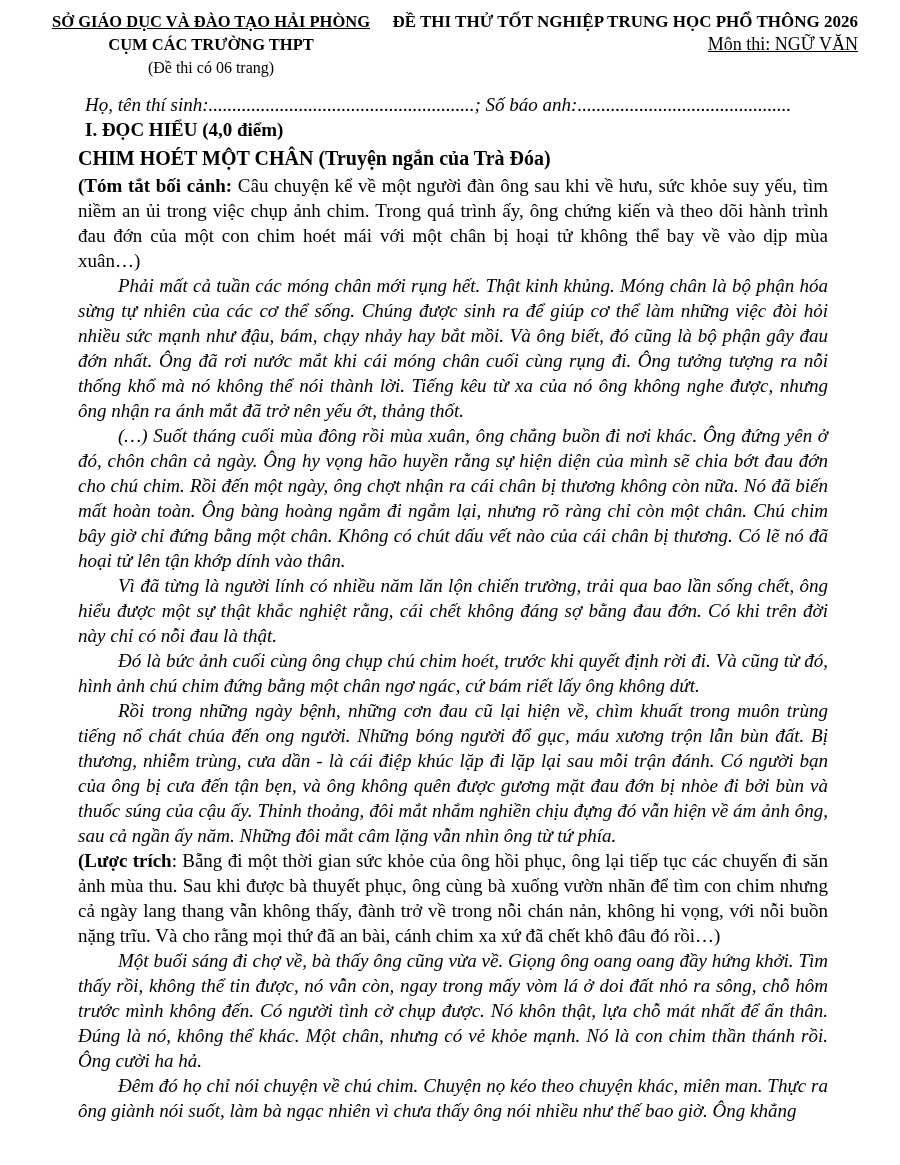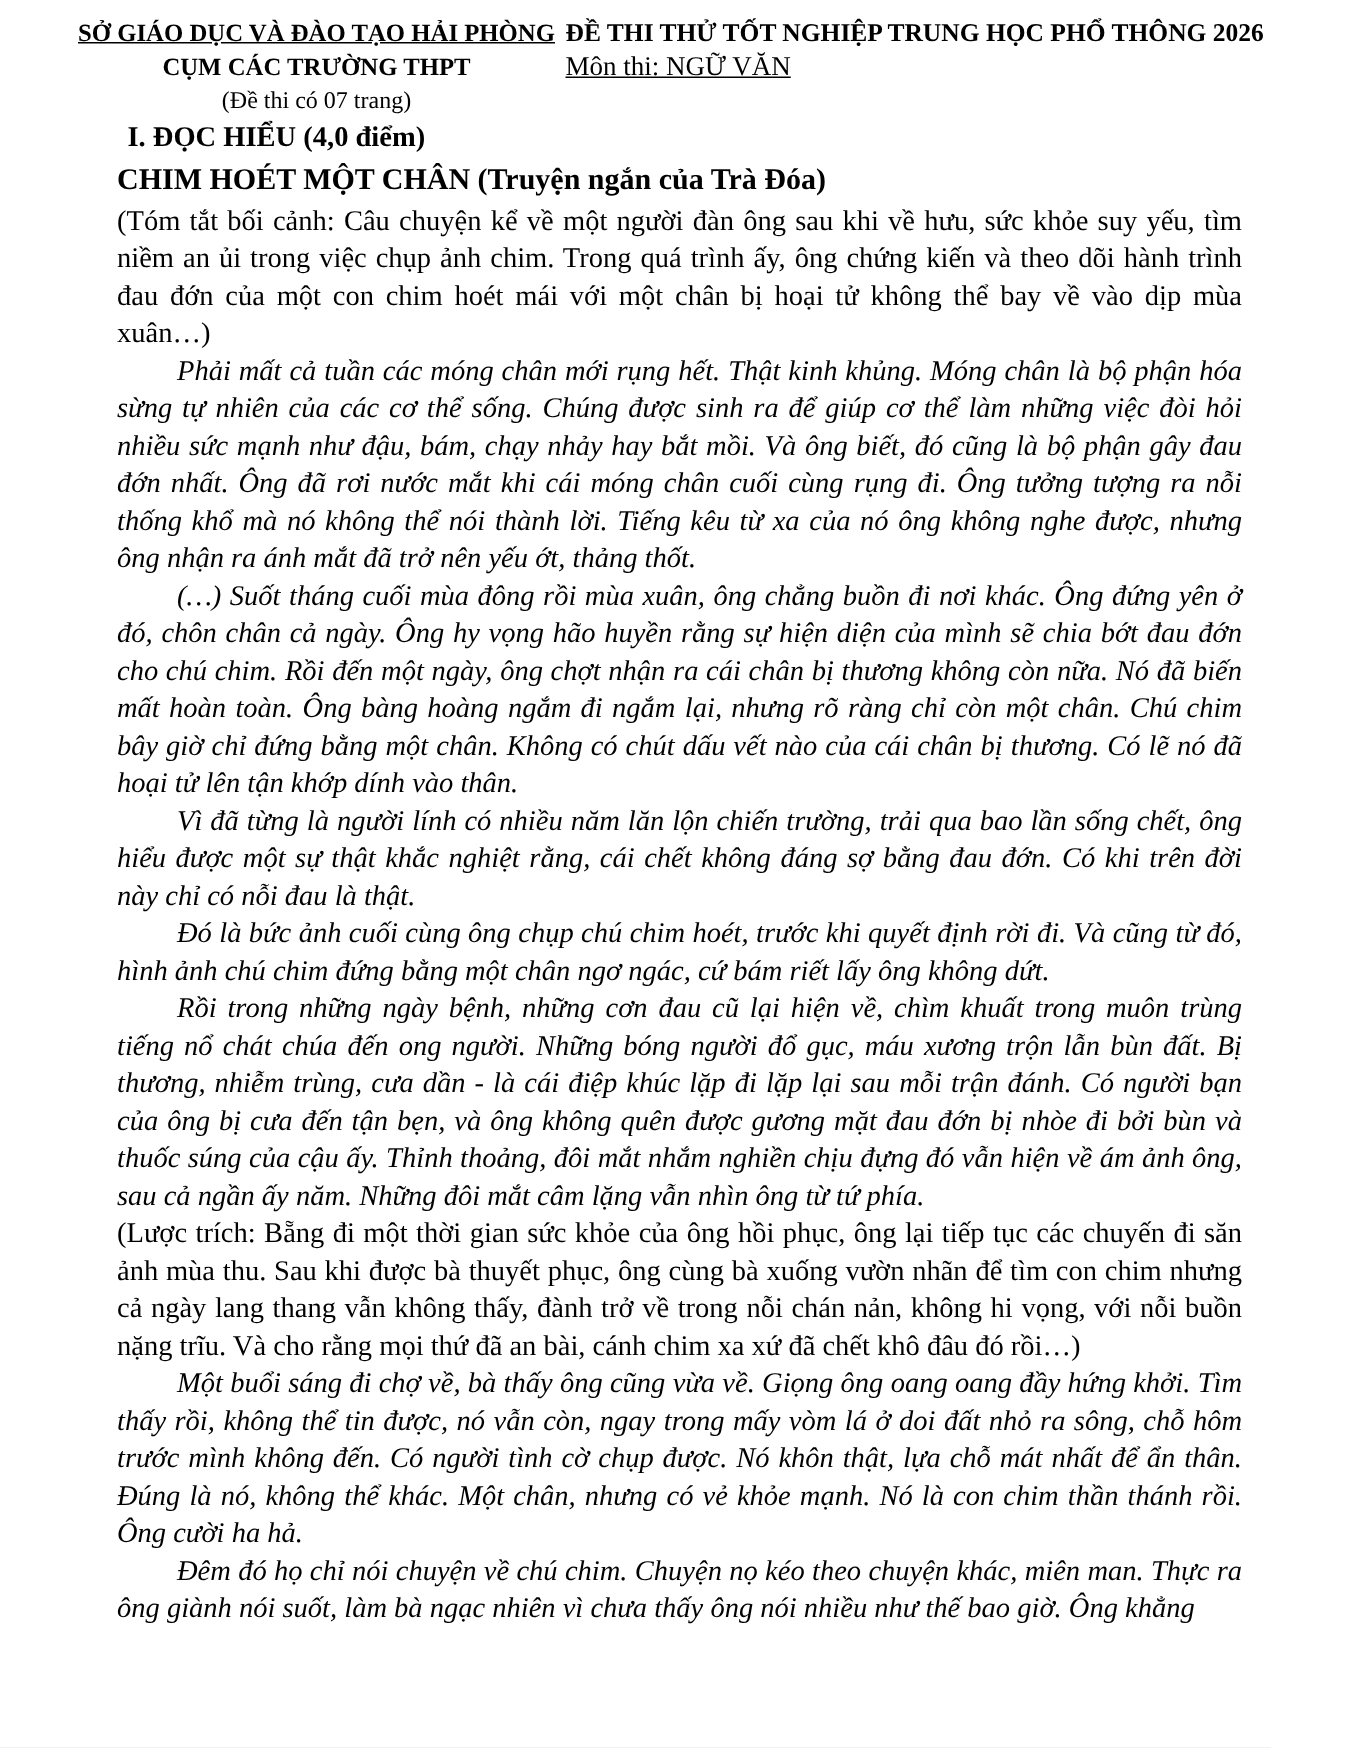--- a/index.html
+++ b/index.html
@@ -4,56 +4,57 @@
 <style>
   html,body { margin:0; padding:0; background:#e8e8e8; }
   .page {
     width:900px; height:1165px; margin:0 auto; background:#ffffff;
     box-sizing:border-box; padding:10px 42px 0 45px;
     font-family:"Liberation Serif","DejaVu Serif",serif;
     font-size:19px; color:#000; overflow:hidden;
   }
   .exam-header { display:flex; align-items:flex-start; }
   .hcol-left  { width:332px; text-align:center; line-height:23px; flex:none; }
-  .hcol-right { flex:1; text-align:left; line-height:23px; }
+  .hcol-right { flex:1; text-align:right; line-height:23px; }
   .dept   { font-weight:bold; font-size:16.5px; text-decoration:underline; white-space:nowrap; }
   .cluster{ font-weight:bold; font-size:16.5px; }
   .pages  { font-size:16px; }
   .extitle{ font-weight:bold; font-size:17px; white-space:nowrap; }
   .subject{ font-size:18px; text-decoration:underline; }
   .duration{ font-style:italic; font-size:16.5px; white-space:nowrap; }
 
   .content { margin:0 30px 0 33px; }
   .candidate { font-style:italic; margin-top:13px; padding-left:7px; line-height:25px; white-space:nowrap; overflow:hidden; }
   .sec-head  { font-weight:bold; padding-left:7px; line-height:26px; }
   .read-instr{ font-weight:bold; padding-left:7px; line-height:26px; }
   .ptitle    { font-weight:bold; text-align:left; font-size:20px; line-height:27px; margin:2px 0 1px 0; }
 
   p { margin:0; line-height:25px; text-align:justify; }
-  .ctx b { font-weight:normal; }
+  .ctx b { font-weight:bold; }
   .it { font-style:italic; text-indent:40px; }
 </style>
 </head>
 <body>
 
 <div class="page">
 
   <div class="exam-header">
     <div class="hcol-left">
       <div class="dept">SỞ GIÁO DỤC VÀ ĐÀO TẠO HẢI PHÒNG</div>
       <div class="cluster">CỤM CÁC TRƯỜNG THPT</div>
-      <div class="pages">(Đề thi có 07 trang)</div>
+      <div class="pages">(Đề thi có 06 trang)</div>
     </div>
     <div class="hcol-right">
       <div class="extitle">ĐỀ THI THỬ TỐT NGHIỆP TRUNG HỌC PHỔ THÔNG 2026</div>
       <div class="subject">Môn thi: NGỮ VĂN</div>
     </div>
   </div>
 
   <div class="content">
+    <div class="candidate">Họ, tên thí sinh:........................................................; Số báo anh:.............................................</div>
     <div class="sec-head">I. ĐỌC HIỂU (4,0 điểm)</div>
     <div class="ptitle">CHIM HOÉT MỘT CHÂN (Truyện ngắn của Trà Đóa)</div>
 
     <p class="ctx"><b>(Tóm tắt bối cảnh:</b><span> Câu chuyện kể về một người đàn ông sau khi về hưu, sức khỏe suy yếu, tìm niềm an ủi trong việc chụp ảnh chim. Trong quá trình ấy, ông chứng kiến và theo dõi hành trình đau đớn của một con chim hoét mái với một chân bị hoại tử không thể bay về vào dịp mùa xuân…)</span></p>
 
     <p class="it">Phải mất cả tuần các móng chân mới rụng hết. Thật kinh khủng. Móng chân là bộ phận hóa sừng tự nhiên của các cơ thể sống. Chúng được sinh ra để giúp cơ thể làm những việc đòi hỏi nhiều sức mạnh như đậu, bám, chạy nhảy hay bắt mồi. Và ông biết, đó cũng là bộ phận gây đau đớn nhất. Ông đã rơi nước mắt khi cái móng chân cuối cùng rụng đi. Ông tưởng tượng ra nỗi thống khổ mà nó không thể nói thành lời. Tiếng kêu từ xa của nó ông không nghe được, nhưng ông nhận ra ánh mắt đã trở nên yếu ớt, thảng thốt.</p>
     <p class="it">(…) Suốt tháng cuối mùa đông rồi mùa xuân, ông chẳng buồn đi nơi khác. Ông đứng yên ở đó, chôn chân cả ngày. Ông hy vọng hão huyền rằng sự hiện diện của mình sẽ chia bớt đau đớn cho chú chim. Rồi đến một ngày, ông chợt nhận ra cái chân bị thương không còn nữa. Nó đã biến mất hoàn toàn. Ông bàng hoàng ngắm đi ngắm lại, nhưng rõ ràng chỉ còn một chân. Chú chim bây giờ chỉ đứng bằng một chân. Không có chút dấu vết nào của cái chân bị thương. Có lẽ nó đã hoại tử lên tận khớp dính vào thân.</p>
     <p class="it">Vì đã từng là người lính có nhiều năm lăn lộn chiến trường, trải qua bao lần sống chết, ông hiểu được một sự thật khắc nghiệt rằng, cái chết không đáng sợ bằng đau đớn. Có khi trên đời này chỉ có nỗi đau là thật.</p>
     <p class="it">Đó là bức ảnh cuối cùng ông chụp chú chim hoét, trước khi quyết định rời đi. Và cũng từ đó, hình ảnh chú chim đứng bằng một chân ngơ ngác, cứ bám riết lấy ông không dứt.</p>
     <p class="it">Rồi trong những ngày bệnh, những cơn đau cũ lại hiện về, chìm khuất trong muôn trùng tiếng nổ chát chúa đến ong người. Những bóng người đổ gục, máu xương trộn lẫn bùn đất. Bị thương, nhiễm trùng, cưa dần - là cái điệp khúc lặp đi lặp lại sau mỗi trận đánh. Có người bạn của ông bị cưa đến tận bẹn, và ông không quên được gương mặt đau đớn bị nhòe đi bởi bùn và thuốc súng của cậu ấy. Thỉnh thoảng, đôi mắt nhắm nghiền chịu đựng đó vẫn hiện về ám ảnh ông, sau cả ngần ấy năm. Những đôi mắt câm lặng vẫn nhìn ông từ tứ phía.</p>

